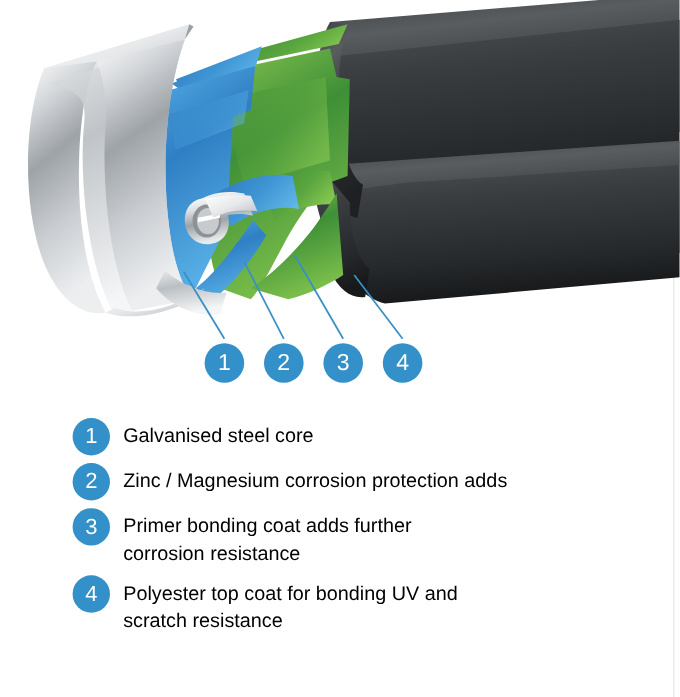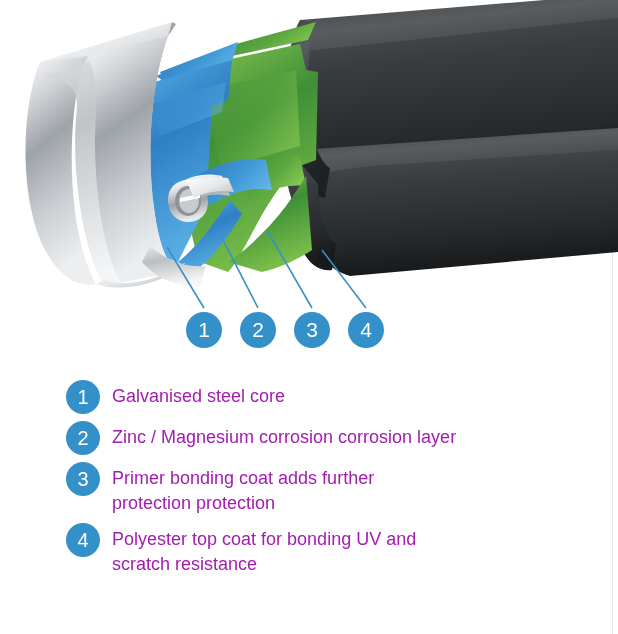--- a/index.html
+++ b/index.html
@@ -62,21 +62,21 @@
     border-radius: 50%;
     background: #3390c8;
     color: #ffffff;
     font-size: 20px;
     line-height: 34px;
     text-align: center;
     font-weight: 400;
   }
   .legend-text {
     margin-left: 12px;
-    color: #a21caf;
+    color: #000000;
     font-size: 18px;
     line-height: 25px;
     padding-top: 4px;
     white-space: pre-line;
   }
 </style>
 </head>
 <body>
 
 <div id="page">
@@ -230,27 +230,27 @@
 
   <div id="legend">
 
     <div class="legend-item">
       <div class="legend-badge">1</div>
       <div class="legend-text">Galvanised steel core</div>
     </div>
 
     <div class="legend-item">
       <div class="legend-badge">2</div>
-      <div class="legend-text">Zinc / Magnesium corrosion corrosion layer</div>
+      <div class="legend-text">Zinc / Magnesium corrosion protection adds</div>
     </div>
 
     <div class="legend-item">
       <div class="legend-badge">3</div>
       <div class="legend-text">Primer bonding coat adds further
-protection protection</div>
+corrosion resistance</div>
     </div>
 
     <div class="legend-item">
       <div class="legend-badge">4</div>
       <div class="legend-text">Polyester top coat for bonding UV and
 scratch resistance</div>
     </div>
 
   </div>
 

